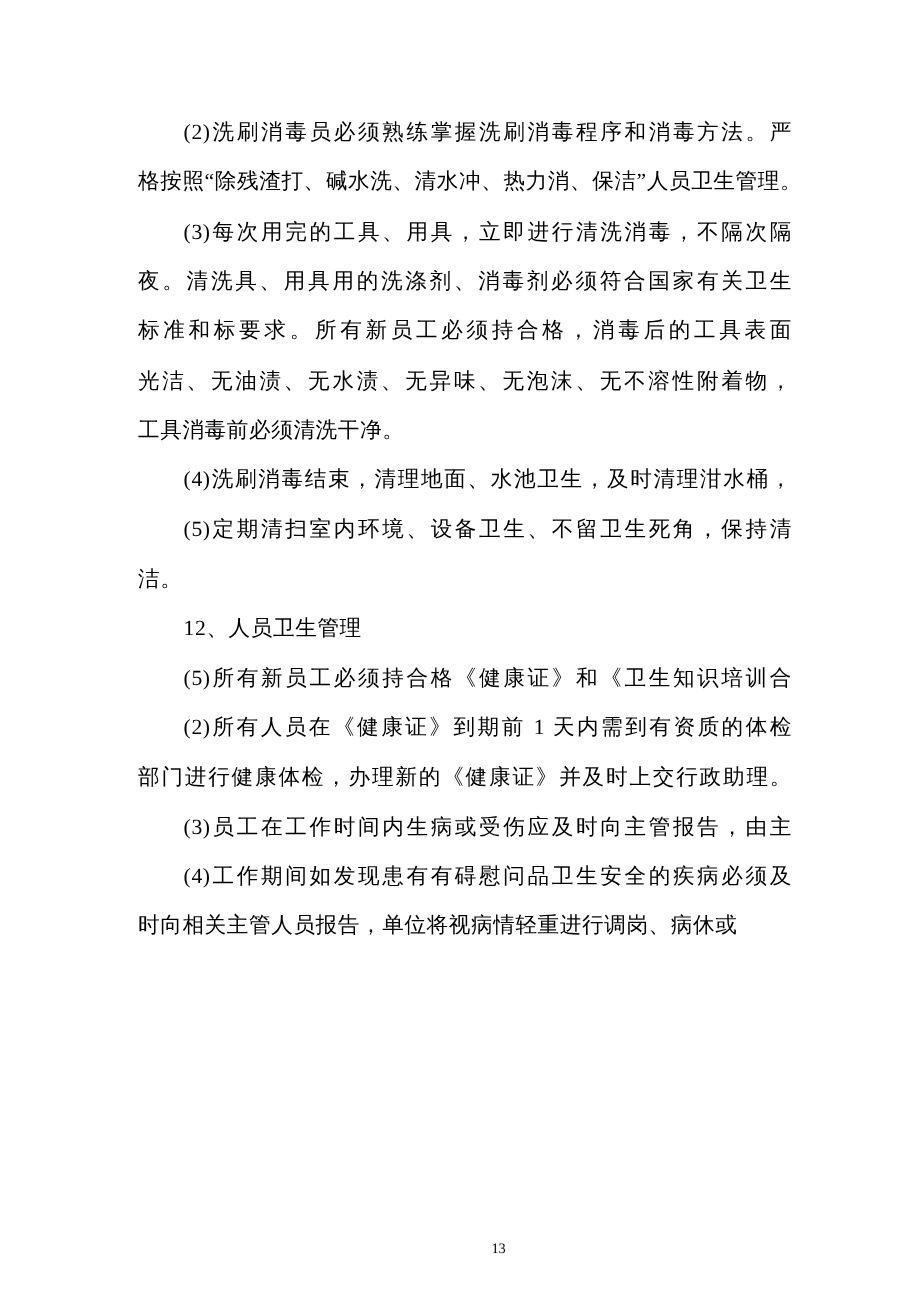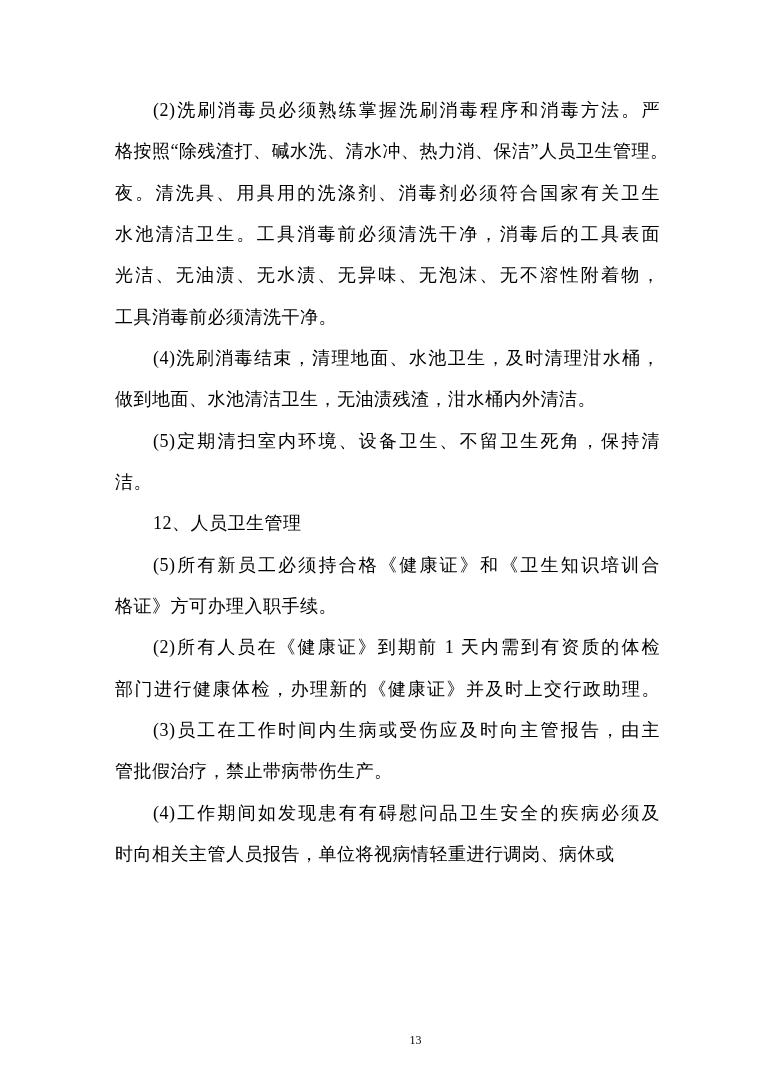--- a/index.html
+++ b/index.html
@@ -51,33 +51,31 @@
     box-sizing: border-box;
   }
 </style>
 </head>
 <body>
 
 <div class="page">
   <div class="textblock">
     <div class="line ind just">(2)洗刷消毒员必须熟练掌握洗刷消毒程序和消毒方法。严</div>
     <div class="line just">格按照“除残渣打、碱水洗、清水冲、热力消、保洁”人员卫生管理。</div>
+    <div class="line ind just">(3)每次用完的工具、用具，立即进行清洗消毒，不隔次隔</div>
     <div class="line just">夜。清洗具、用具用的洗涤剂、消毒剂必须符合国家有关卫生</div>
-    <div class="line just">水池清洁卫生。工具消毒前必须清洗干净，消毒后的工具表面</div>
+    <div class="line just">标准和标要求。所有新员工必须持合格，消毒后的工具表面</div>
     <div class="line just">光洁、无油渍、无水渍、无异味、无泡沫、无不溶性附着物，</div>
     <div class="line">工具消毒前必须清洗干净。</div>
     <div class="line ind just">(4)洗刷消毒结束，清理地面、水池卫生，及时清理泔水桶，</div>
-    <div class="line">做到地面、水池清洁卫生，无油渍残渣，泔水桶内外清洁。</div>
     <div class="line ind just">(5)定期清扫室内环境、设备卫生、不留卫生死角，保持清</div>
     <div class="line">洁。</div>
     <div class="line ind">12、人员卫生管理</div>
     <div class="line ind just">(5)所有新员工必须持合格《健康证》和《卫生知识培训合</div>
-    <div class="line">格证》方可办理入职手续。</div>
     <div class="line ind just">(2)所有人员在《健康证》到期前 1 天内需到有资质的体检</div>
     <div class="line just">部门进行健康体检，办理新的《健康证》并及时上交行政助理。</div>
     <div class="line ind just">(3)员工在工作时间内生病或受伤应及时向主管报告，由主</div>
-    <div class="line">管批假治疗，禁止带病带伤生产。</div>
     <div class="line ind just">(4)工作期间如发现患有有碍慰问品卫生安全的疾病必须及</div>
     <div class="line">时向相关主管人员报告，单位将视病情轻重进行调岗、病休或</div>
   </div>
 
   <div class="page-number">13</div>
 </div>
 
 </body></html>

